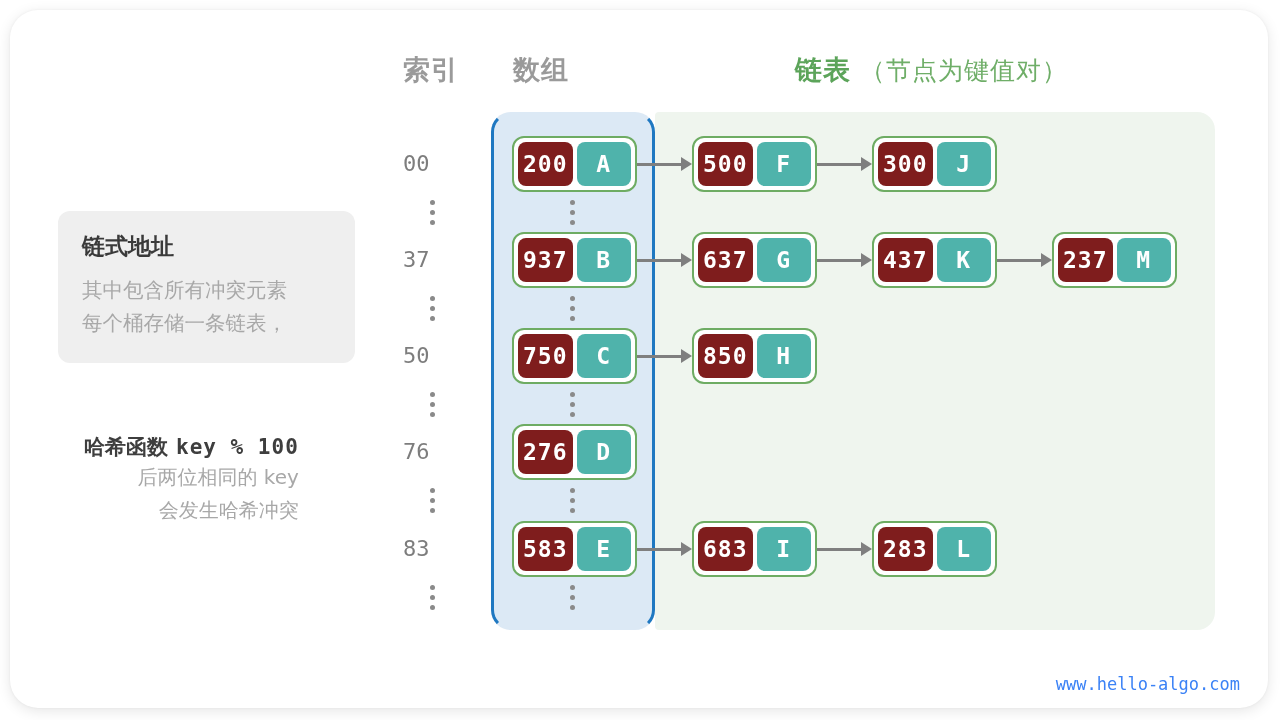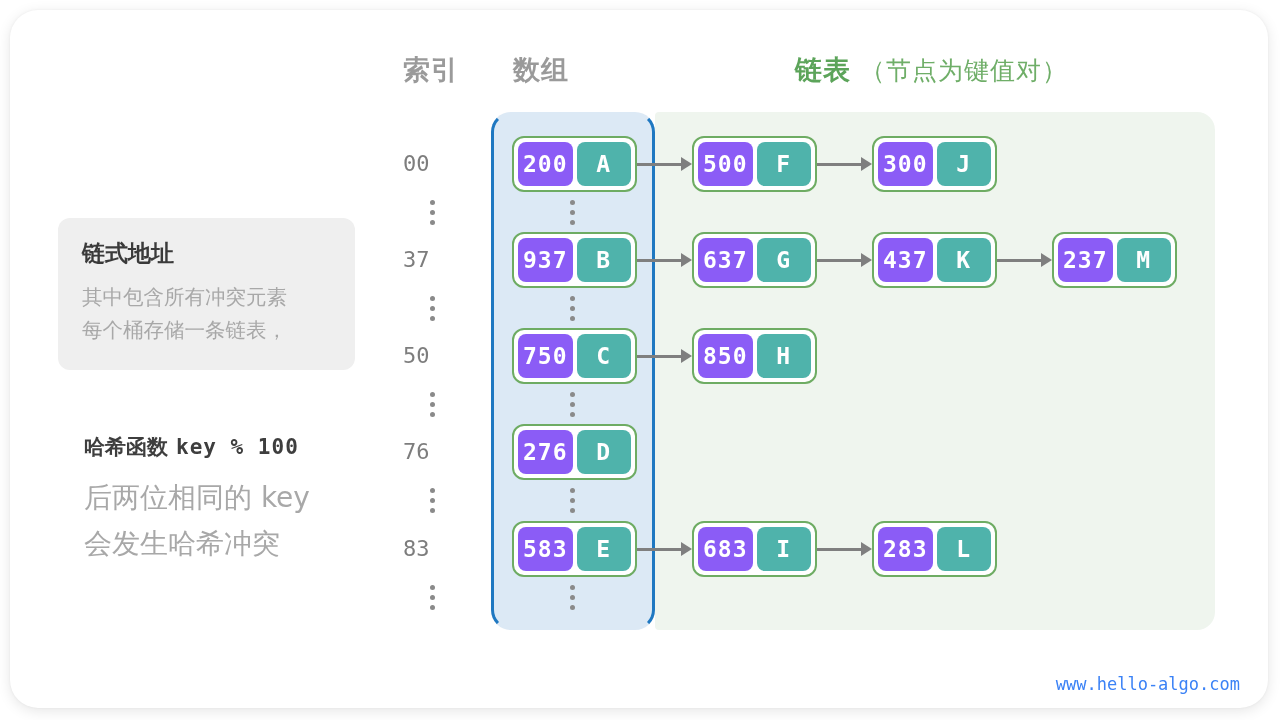--- a/index.html
+++ b/index.html
@@ -46,47 +46,46 @@
 
   
   .info-box {
     position: absolute;
     left: 58px; top: 211px;
     width: 297px; height: 152px;
     background: #efefef;
     border-radius: 12px;
     box-sizing: border-box;
     padding: 20px 24px;
-    margin-top: 7px;
   }
   .info-title {
     font-size: 23px;
     font-weight: bold;
     color: #3a3a3a;
   }
   .info-body {
     margin-top: 12px;
     font-size: 20.5px;
     line-height: 1.6;
     color: #a8a8a8;
   }
   .hash-note {
     position: absolute;
     left: 84px; top: 433px;
     white-space: nowrap;
+    text-align: right;
   }
   .hash-title { font-size: 21px; font-weight: bold; color: #3e3e3e; }
   .hash-title .hash-code {
     font-family: "DejaVu Sans Mono", monospace;
     margin-left: 8px;
     letter-spacing: 1px;
   }
   .hash-body {
-    margin-top: 14px;
-    font-size: 28px;
+    font-size: 20px;
     line-height: 1.65;
     color: #a8a8a8;
   }
 
   
   .array-col {
     position: absolute;
     left: 491px; top: 112px;
     width: 164px; height: 518px;
     box-sizing: border-box;
@@ -154,21 +153,21 @@
     border-radius: 8px;
     display: flex;
     align-items: center;
     justify-content: center;
     color: #ffffff;
     font-family: "DejaVu Sans Mono", monospace;
     font-weight: bold;
     font-size: 23px;
     letter-spacing: 1px;
   }
-  .cell-key { background: #8b5cf6; }
+  .cell-key { background: #7f1d1d; }
   .cell-val { background: #4fb3ab; }
 
   .arrow {
     position: relative;
     width: 55px; height: 56px;
     flex: 0 0 auto;
   }
   .arrow::before {
     content: "";
     position: absolute;

